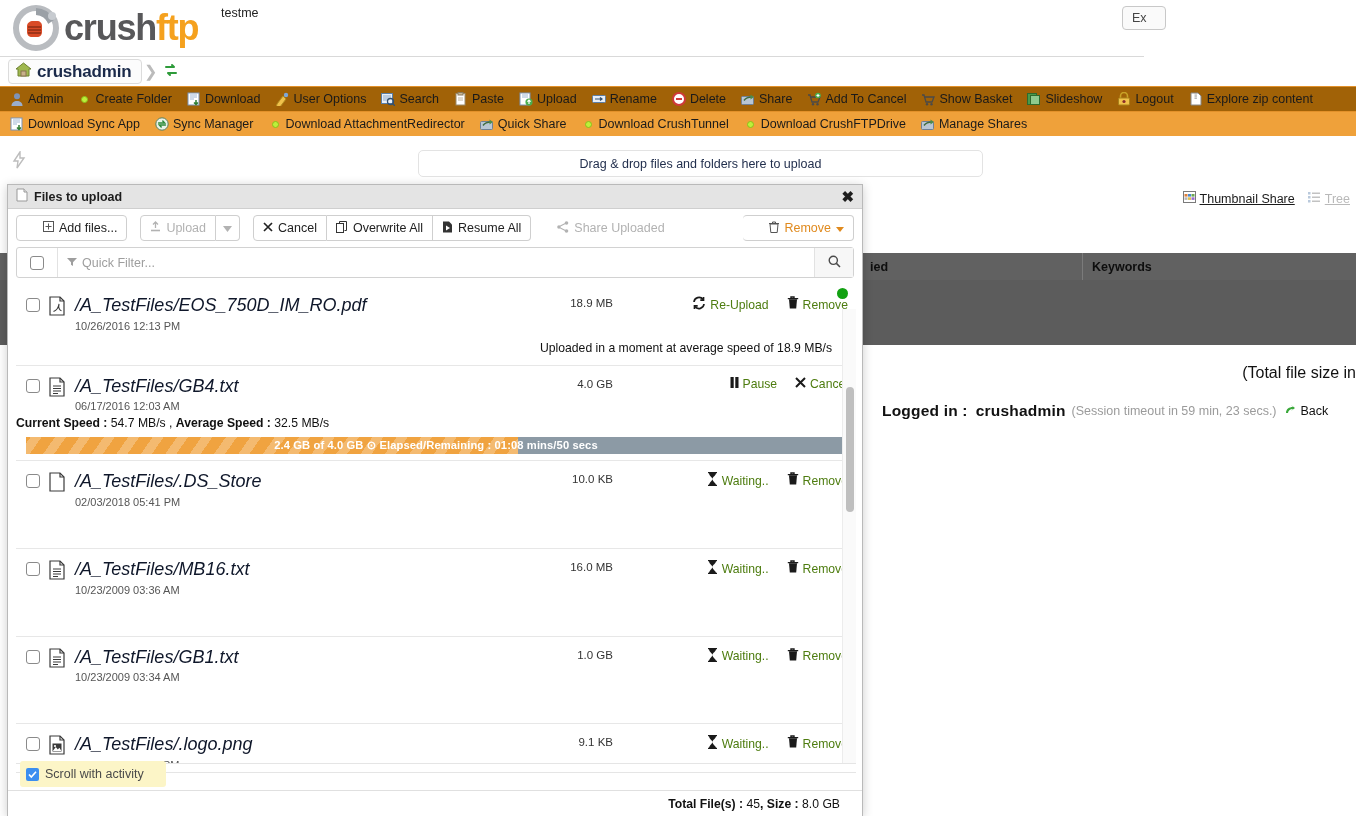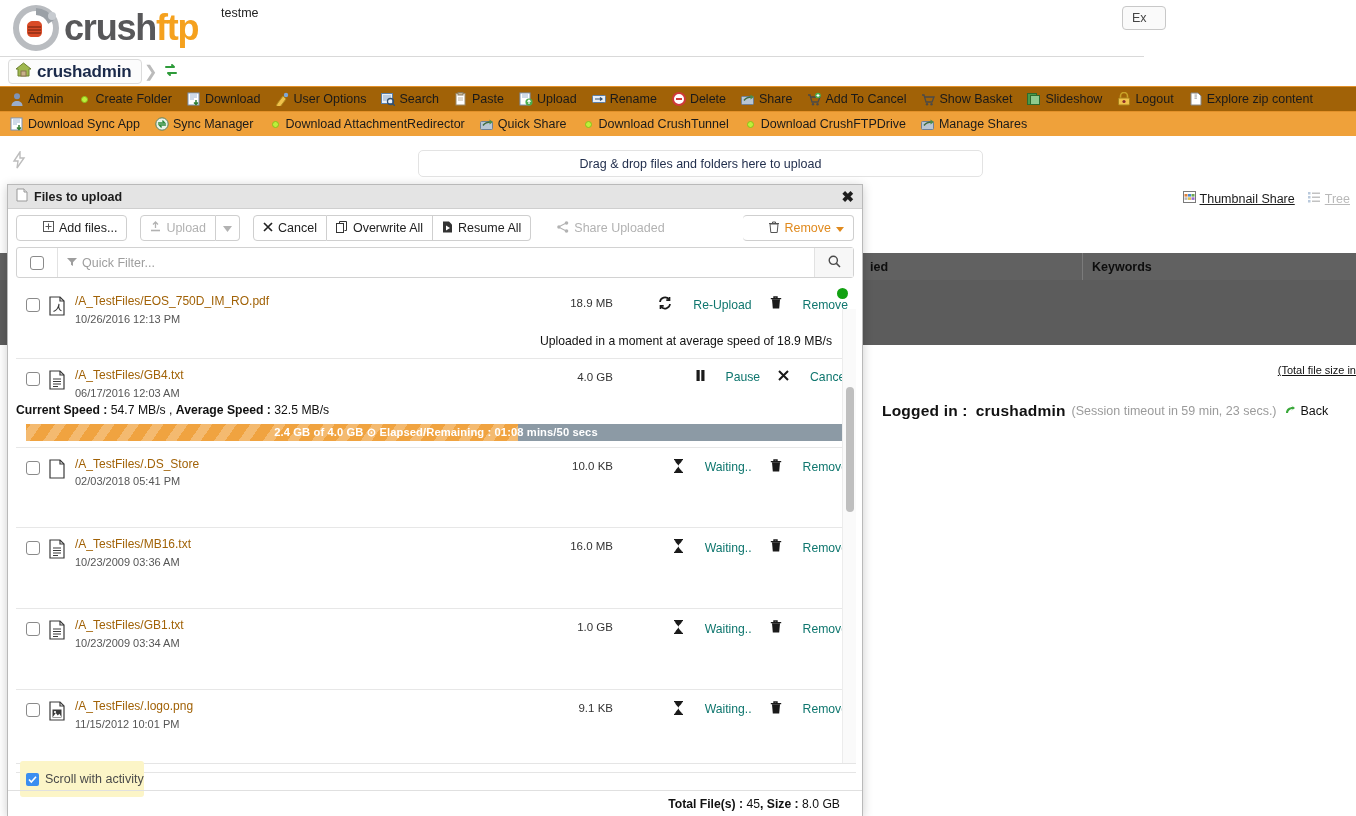--- a/index.html
+++ b/index.html
@@ -61,21 +61,21 @@
 
   
   .viewlinks { position:absolute; right:6px; top:191px; display:flex; align-items:center; gap:13px; font-size:12.5px; }
   .viewlink { display:flex; align-items:center; gap:4px; }
   .viewlink span { text-decoration:underline; }
   .vl-active span { color:#1a1a1a; }
   .vl-dim span { color:#b9b9b9; }
   .grid-head { position:absolute; left:0; top:253px; width:1356px; height:27px; background:#616161; }
   .gh-cell { position:absolute; top:0; height:27px; display:flex; align-items:center; font-size:12.5px; font-weight:bold; color:#0e0e0e; border-left:1px solid #7b7b7b; padding-left:9px; }
   .grid-body { position:absolute; left:0; top:280px; width:1356px; height:65px; background:#5c5c5c; }
-  .bg-total { position:absolute; right:0px; top:364px; font-size:11px; color:#111;text-decoration:underline; }
+  .bg-total { position:absolute; right:0px; top:364px; font-size:16px; color:#111; }
   .loginbar { position:absolute; left:0; top:398px; width:1356px; height:26px; display:flex; align-items:center; font-size:14px; }
   .li-strong { font-weight:bold; font-size:15.5px; color:#111; letter-spacing:.2px; }
   .li-dim { color:#9b9b9b; font-size:12.5px; margin-left:6px; }
   .li-back { color:#111; font-size:12.5px; margin-left:4px; }
 
   
   #dlg {
     position:absolute; left:7px; top:184px; width:856px; height:632px;
     background:#fff; border:1px solid #b9b9b9; border-bottom:none;
     box-shadow:0 2px 10px rgba(0,0,0,.2);
@@ -108,41 +108,41 @@
   .f-input { flex:1; display:flex; align-items:center; gap:5px; padding-left:9px; font-size:12.5px; color:#9e9e9e; }
   .f-btn { width:39px; border-left:1px solid #e2e2e2; display:flex; align-items:center; justify-content:center; background:#f7f7f7; }
 
   
   .listwrap { position:absolute; left:8px; top:100px; width:840px; height:479px; overflow:hidden; border-bottom:1px solid #e5e5e5; }
   .row { position:relative; border-bottom:1px solid #e7e7e7; background:#fff; padding:10px 0 0 0; }
   .row-main { display:flex; align-items:flex-start; padding:0 8px 0 0; }
   .r-chk { width:33px; display:flex; justify-content:center; padding-top:3px; }
   .r-ic { width:26px; padding-top:1px; }
   .r-name { flex:1; }
-  .fname { font-size:12px; color:#a16207; line-height:1.15; }
+  .fname { font-size:18px; color:#0f172a; line-height:1.15;font-style:italic; }
   .fdate { font-size:11px; color:#555; margin-top:4px; }
   .r-size { width:150px; text-align:right; font-size:11.5px; color:#333; padding-top:2px; }
   .r-acts { width:235px; display:flex; justify-content:flex-end; align-items:flex-start; gap:18px; padding-top:1px; }
-  .act { display:flex; align-items:center; gap:21px; font-size:12.2px; color:#0f766e; cursor:pointer; white-space:nowrap; }
+  .act { display:flex; align-items:center; gap:4px; font-size:12.2px; color:#4d7c0f; cursor:pointer; white-space:nowrap; }
   .statusdot { position:absolute; right:8px; top:3px; width:11px; height:11px; border-radius:50%; background:#12a112; }
   .r-note { text-align:right; font-size:12.2px; color:#111; padding:9px 24px 10px 0; }
   .r-speed { text-align:left; font-size:12.2px; color:#111; padding:4px 22px 7px 0; }
   .r-speed b { font-weight:bold; }
   .pbar { position:relative; height:17px; margin:0 10px 6px 10px; background:#8c9aa5; overflow:hidden; }
   .pfill { position:absolute; left:0; top:0; height:100%; background:#f0a340;
            background-image:repeating-linear-gradient(-55deg, rgba(255,255,255,.25) 0 9px, rgba(255,255,255,0) 9px 20px); }
   .ptxt { position:relative; z-index:2; height:17px; display:flex; align-items:center; justify-content:center;
           font-size:11.2px; color:#fff; font-weight:bold; letter-spacing:.1px; }
   .pad-row { height:40px; }
 
   .scrollbar { position:absolute; right:0; top:24px; width:14px; bottom:0; background:#fafafa; border-left:1px solid #ececec; }
   .sb-thumb { position:absolute; left:3px; top:78px; width:8px; height:125px; border-radius:4px; background:#bfbfbf; }
 
-  .scrollchk { position:absolute; left:12px; top:576px; height:36px; background:#fcf5c7;
-               border-radius:3px; display:flex; align-items:center; gap:6px; padding:0 0 0 6px; }
+  .scrollchk { position:absolute; left:12px; top:576px; height:26px; background:#fcf5c7;
+               border-radius:3px; display:flex; align-items:center; gap:6px; padding:0 22px 0 6px; }
   .scrollchk-box { width:13px; height:13px; border-radius:2px; background:#3b8ef0; display:flex; align-items:center; justify-content:center; }
   .scrollchk-lbl { font-size:12.5px; color:#4a4a4a; }
   .hr-line { position:absolute; left:8px; top:587px; width:840px; border-top:1px solid #e5e5e5; }
   .dlg-foot { position:absolute; left:0; right:0; bottom:0; height:26px; border-top:1px solid #e0e0e0;
               display:flex; align-items:center; justify-content:flex-end; padding-right:22px; font-size:12.2px; color:#111; }
   .dlg-foot b { font-weight:bold; }
 </style>
 </head>
 <body>
 

